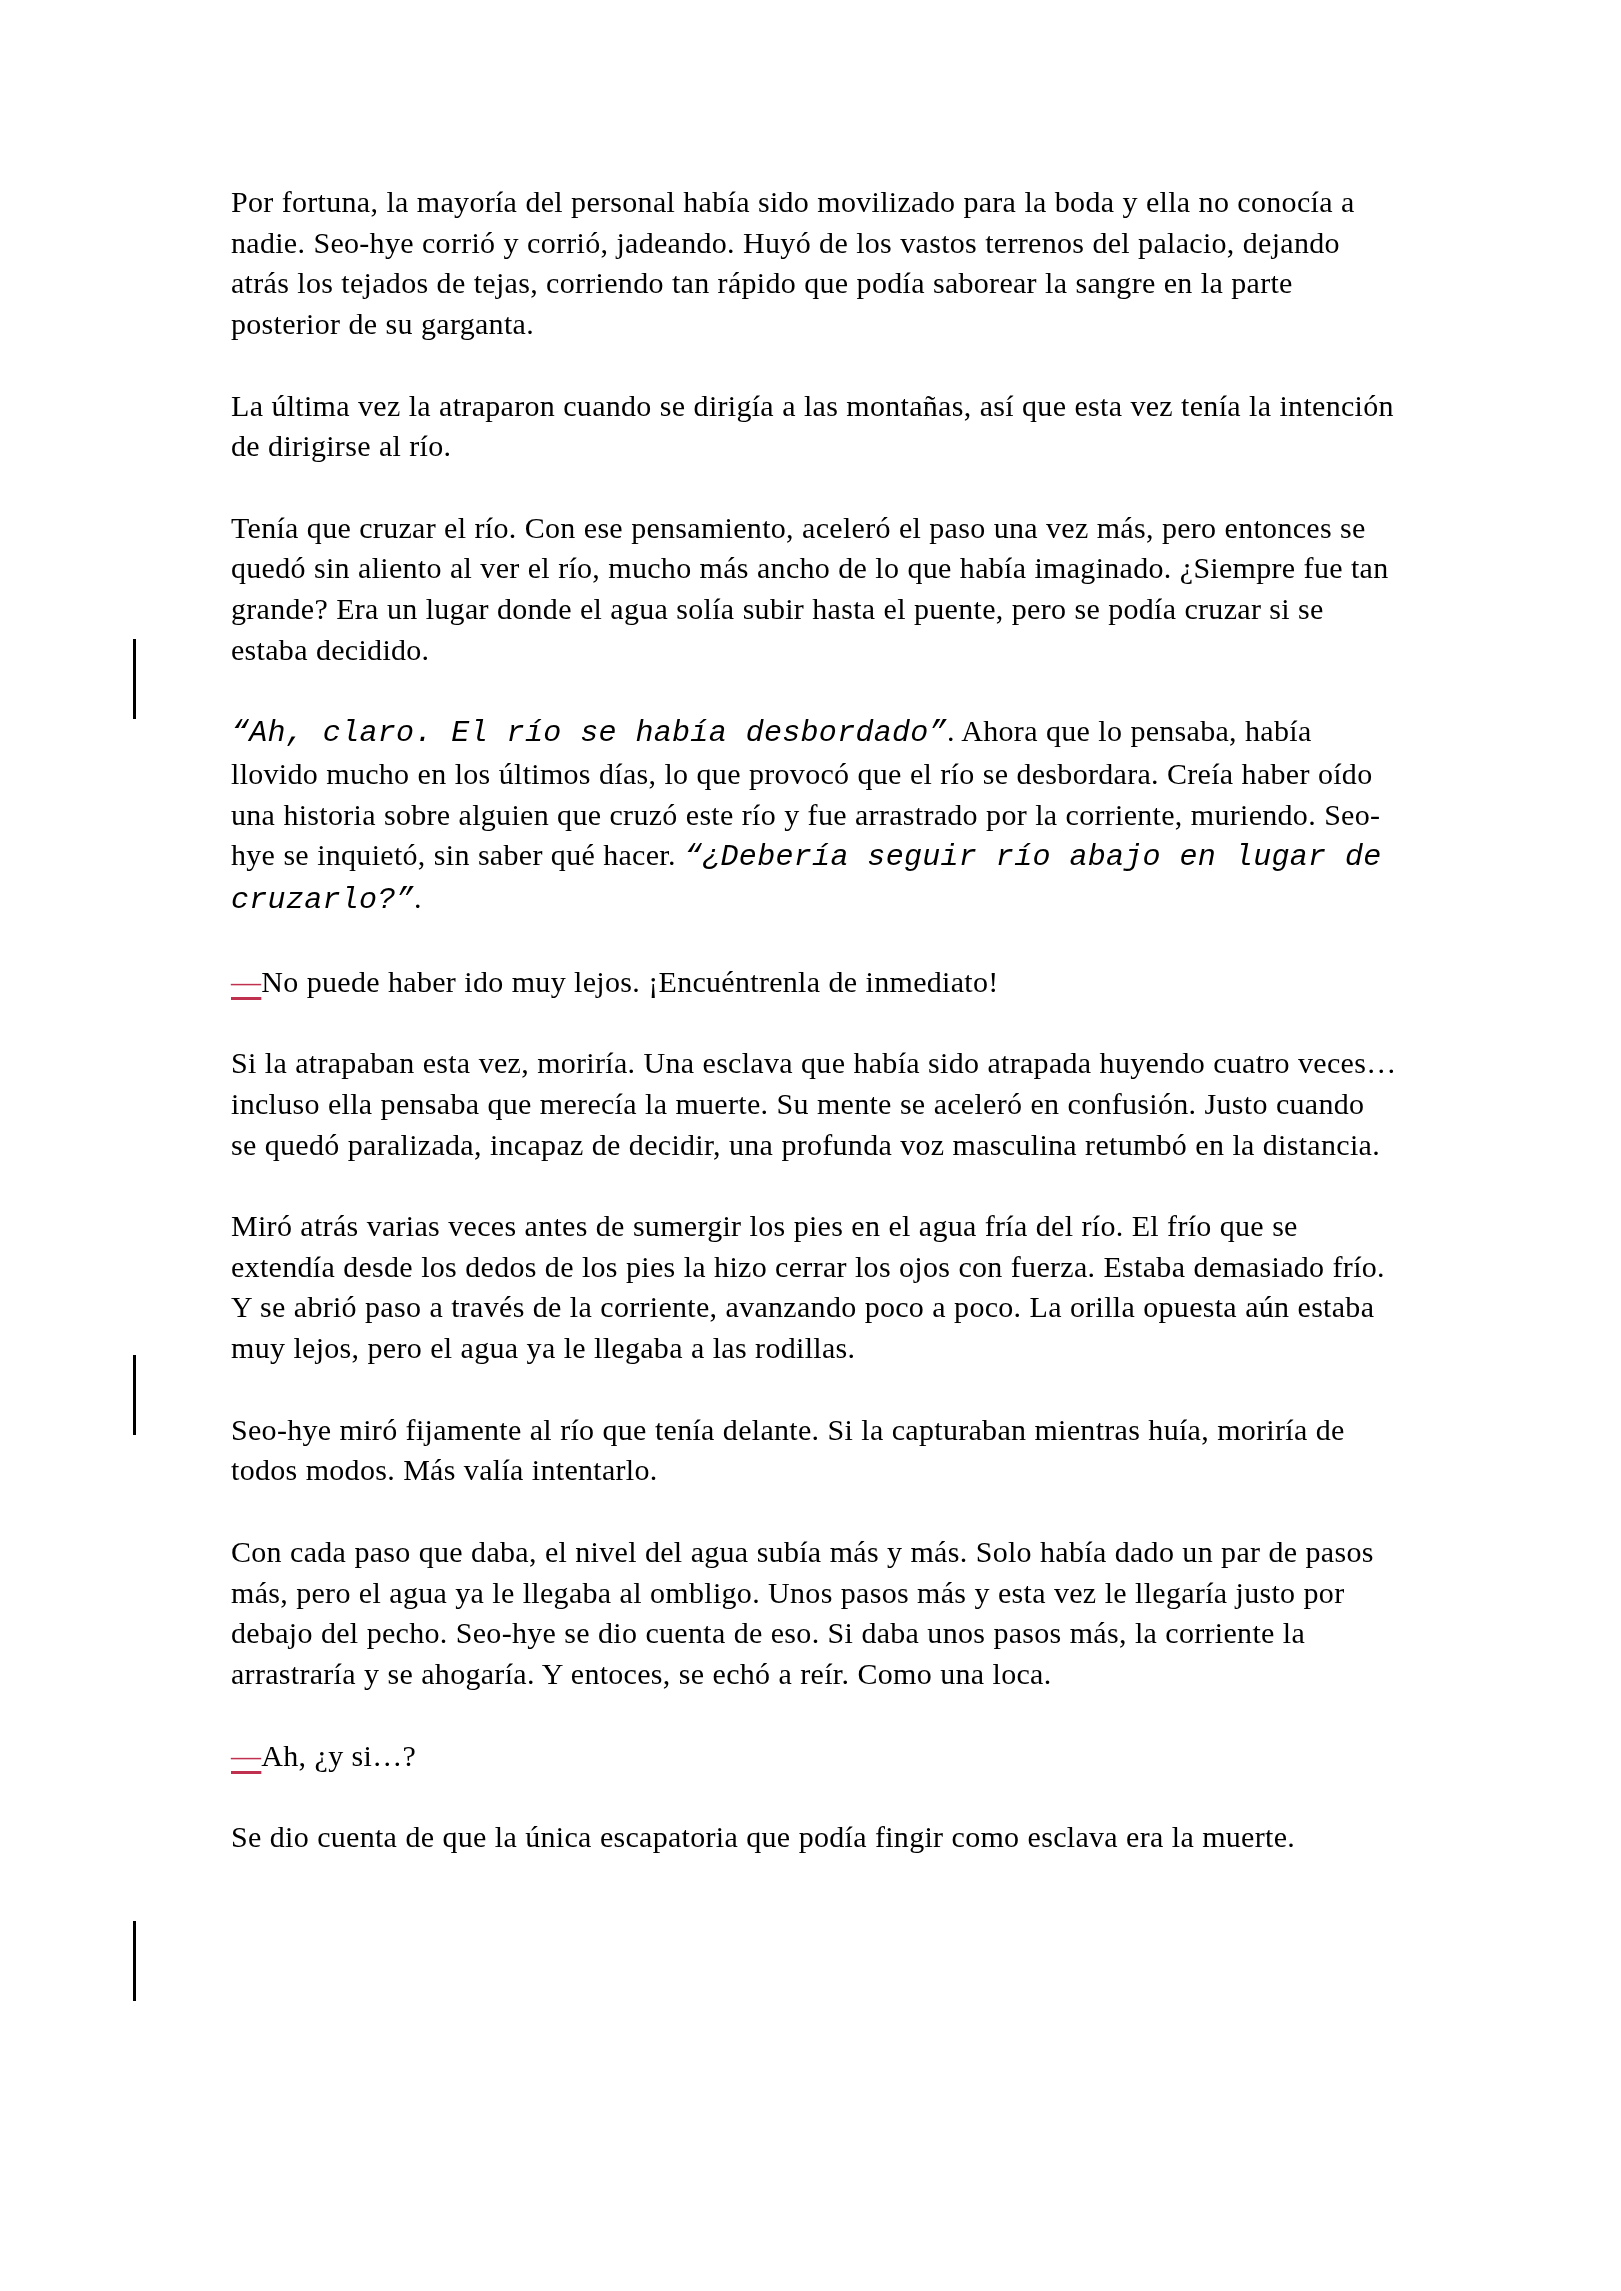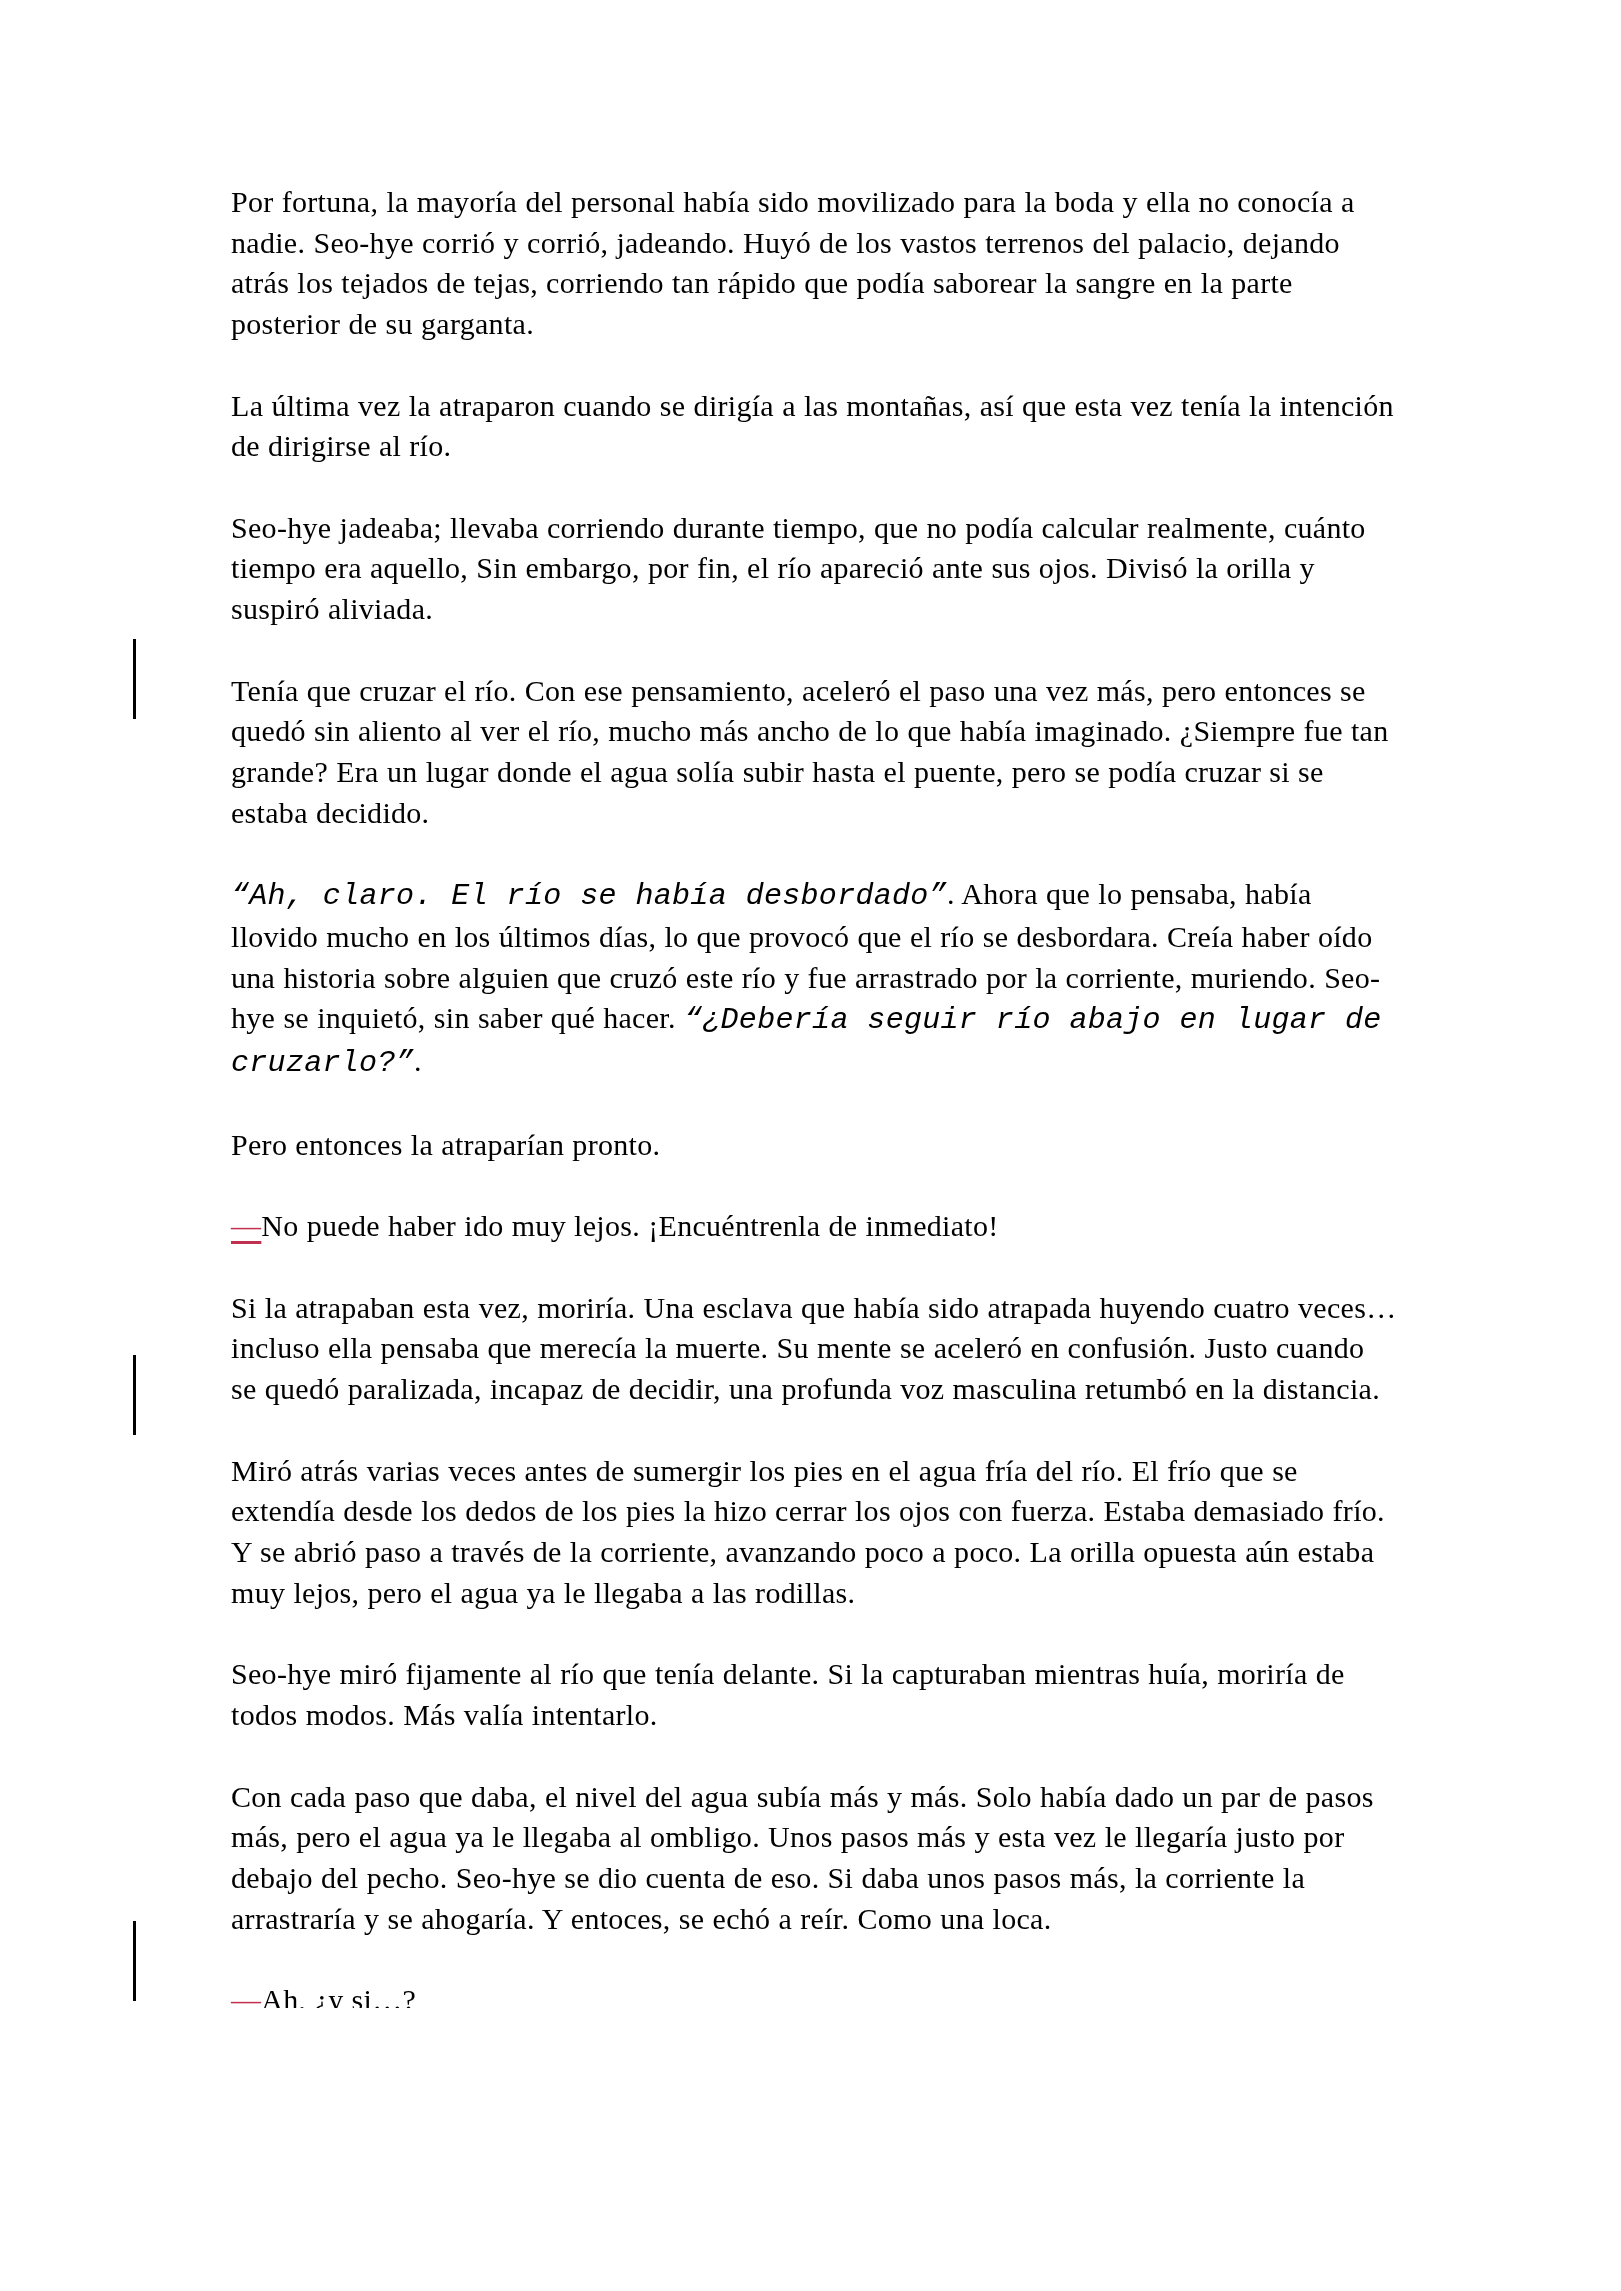--- a/index.html
+++ b/index.html
@@ -61,28 +61,26 @@
   <div class="change-bar" style="top:639px; height:80px;"></div>
   <div class="change-bar" style="top:1355px; height:80px;"></div>
   <div class="change-bar" style="top:1921px; height:80px;"></div>
 
   <div class="text-column">
 
     <p class="para">Por fortuna, la mayoría del personal había sido movilizado para la boda y ella no conocía a nadie. Seo-hye corrió y corrió, jadeando. Huyó de los vastos terrenos del palacio, dejando atrás los tejados de tejas, corriendo tan rápido que podía saborear la sangre en la parte posterior de su garganta.</p>
 
     <p class="para">La última vez la atraparon cuando se dirigía a las montañas, así que esta vez tenía la intención de dirigirse al río.</p>
 
-    <p class="para">Seo-hye jadeaba; llevaba corriendo durante tiempo, que no podía calcular realmente, cuánto tiempo era aquello, Sin embargo, por fin, el río apareció ante sus ojos. Divisó la orilla y suspiró aliviada.</p>
 
 
     <p class="para">Tenía que cruzar el río. Con ese pensamiento, aceleró el paso una vez más, pero entonces se quedó sin aliento al ver el río, mucho más ancho de lo que había imaginado. ¿Siempre fue tan grande? Era un lugar donde el agua solía subir hasta el puente, pero se podía cruzar si se estaba decidido.</p>
 
     <p class="para"><span class="ital">“Ah, claro. El río se había desbordado”</span><span>. Ahora que lo pensaba, había llovido mucho en los últimos días, lo que provocó que el río se desbordara. Creía haber oído una historia sobre alguien que cruzó este río y fue arrastrado por la corriente, muriendo. Seo-hye se inquietó, sin saber qué hacer.  </span><span class="ital">“¿Debería seguir río abajo en lugar de cruzarlo?”</span><span>.</span></p>
 
-    <p class="para">Pero entonces la atraparían pronto.</p>
 
     <p class="para"><span class="ins-dash">—</span><span>No puede haber ido muy lejos. ¡Encuéntrenla de inmediato!</span></p>
 
     <p class="para">Si la atrapaban esta vez, moriría. Una esclava que había sido atrapada huyendo cuatro veces… incluso ella pensaba que merecía la muerte. Su mente se aceleró en confusión. Justo cuando se quedó paralizada, incapaz de decidir, una profunda voz masculina retumbó en la distancia.</p>
 
     <p class="para">Miró atrás varias veces antes de sumergir los pies en el agua fría del río. El frío que se extendía desde los dedos de los pies la hizo cerrar los ojos con fuerza. Estaba demasiado frío. Y se abrió paso a través de la corriente, avanzando poco a poco. La orilla opuesta aún estaba muy lejos, pero el agua ya le llegaba a las rodillas.</p>
 
     <p class="para">Seo-hye miró fijamente al río que tenía delante. Si la capturaban mientras huía, moriría de todos modos. Más valía intentarlo.</p>
 
     <p class="para">Con cada paso que daba, el nivel del agua subía más y más. Solo había dado un par de pasos más, pero el agua ya le llegaba al ombligo. Unos pasos más y esta vez le llegaría justo por debajo del pecho. Seo-hye se dio cuenta de eso. Si daba unos pasos más, la corriente la arrastraría y se ahogaría. Y entoces, se echó a reír. Como una loca.</p>

